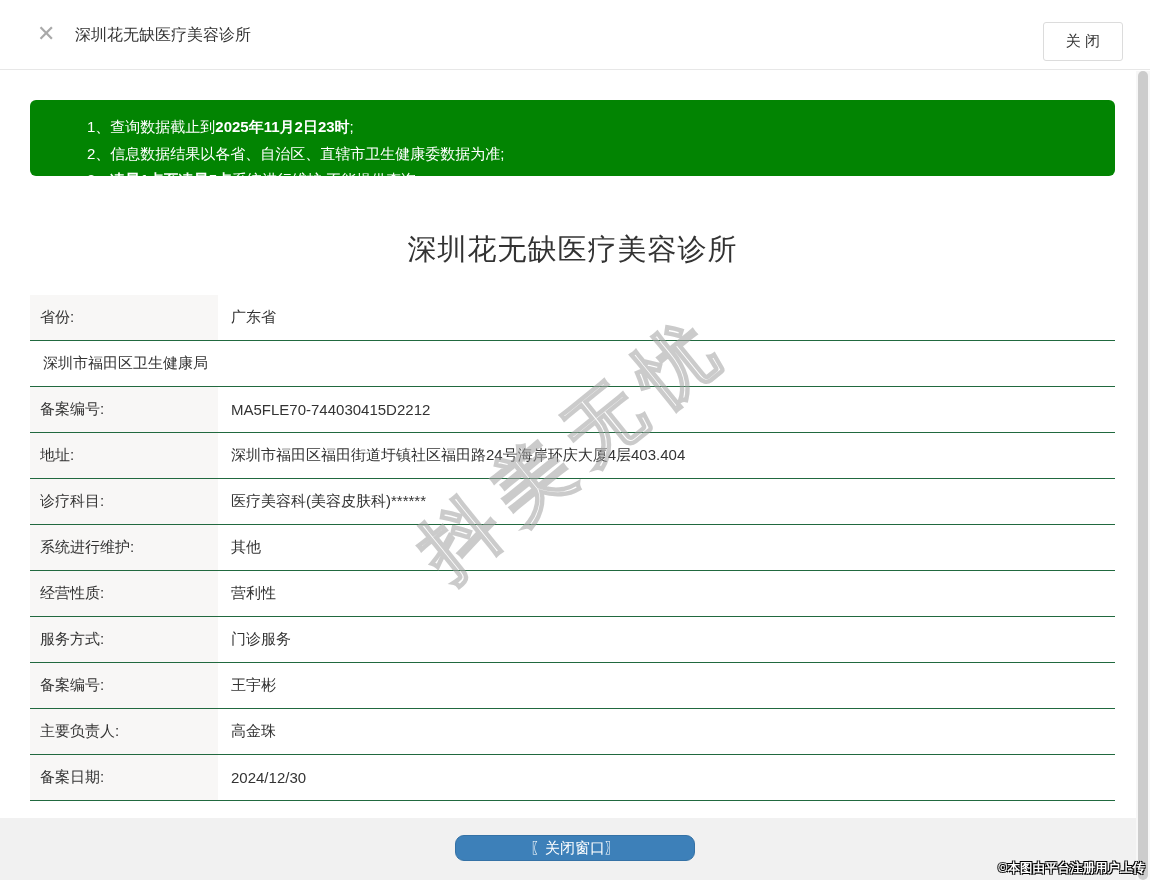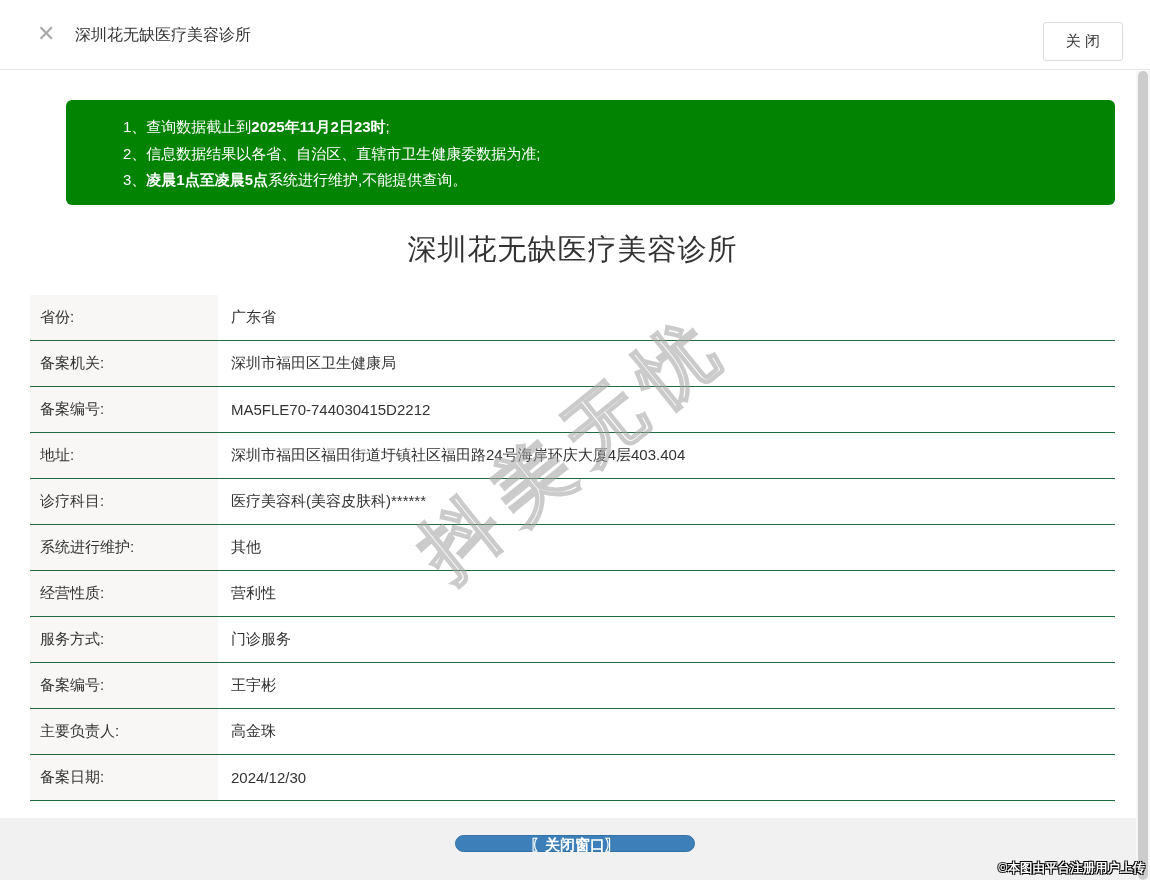--- a/index.html
+++ b/index.html
@@ -66,29 +66,28 @@
     top: 0; left: 2px; right: 2px; bottom: 0;
     background: #cccccc;
     border-radius: 6px;
   }
 
   
   .notice {
     position: absolute;
     left: 30px; right: 35px;
     top: 100px;
-    height: 105px;
+    height: 76px;
     background: #028402;
     border-radius: 6px;
     color: #fff;
     font-size: 15px;
     padding: 14px 20px 0 57px;
     line-height: 26.5px;
     z-index: 2;
-    margin-left: 36px;
   }
   .notice-line b { font-weight: bold; }
 
   
   .doc-title {
     position: absolute;
     top: 230px; left: 30px; right: 35px;
     text-align: center;
     font-size: 29px;
     font-weight: 500;
@@ -133,29 +132,28 @@
     position: absolute;
     left: 0; right: 0; bottom: 0;
     height: 62px;
     background: #f1f1f1;
     z-index: 3;
     text-align: center;
   }
   .footer .close-window-btn {
     margin-top: 17px;
     width: 240px;
-    height: 17px;
+    height: 26px;
     background: #3d80b9;
     border: 1px solid #3572a6;
     border-radius: 9px;
     color: #fff;
     font-size: 15px;
     cursor: pointer;
     font-family: inherit;
-    font-weight: bold;
   }
 
   
   .watermark {
     position: absolute;
     left: 575px;
     top: 448px;
     transform: translate(-50%, -50%) rotate(-39deg);
     font-size: 76px;
     font-weight: bold;
@@ -198,21 +196,20 @@
   </div>
 
   <h1 class="doc-title">深圳花无缺医疗美容诊所</h1>
 
   <div class="info-table">
     <div class="row">
       <div class="cell label">省份:</div>
       <div class="cell value">广东省</div>
     </div>
     <div class="row">
-      <div class="cell label">备案机关:</div>
       <div class="cell value">深圳市福田区卫生健康局</div>
     </div>
     <div class="row">
       <div class="cell label">备案编号:</div>
       <div class="cell value">MA5FLE70-744030415D2212</div>
     </div>
     <div class="row">
       <div class="cell label">地址:</div>
       <div class="cell value">深圳市福田区福田街道圩镇社区福田路24号海岸环庆大厦4层403.404</div>
     </div>

